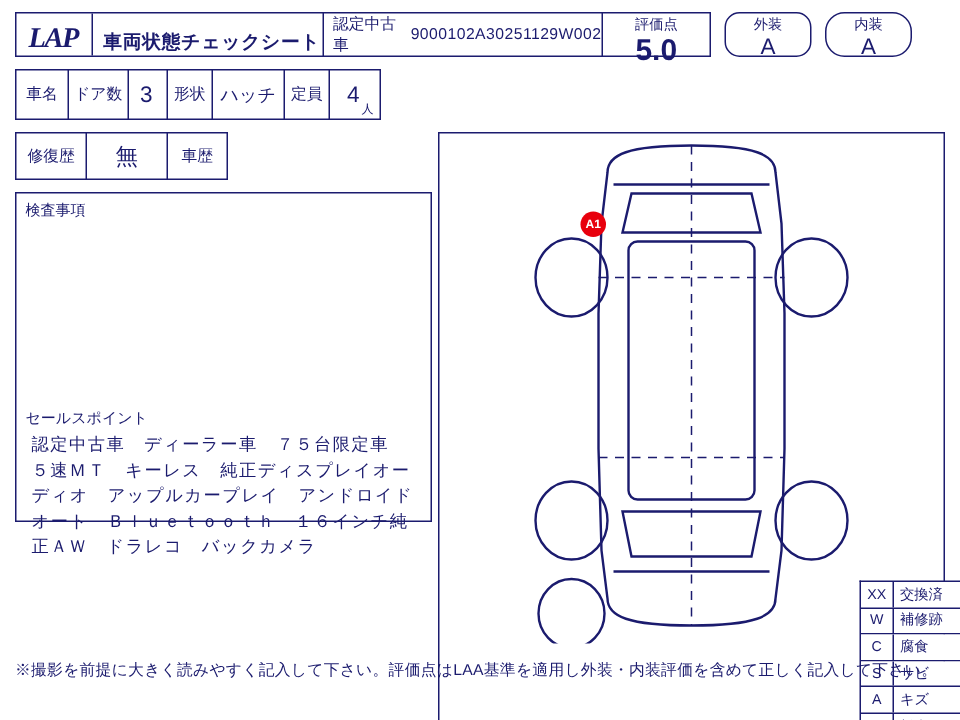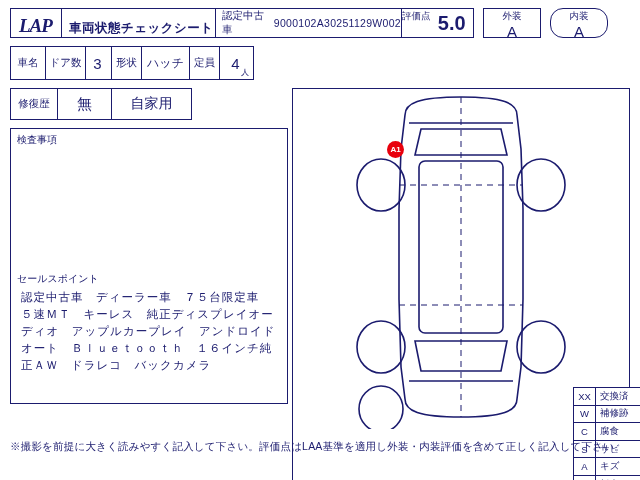--- a/index.html
+++ b/index.html
@@ -85,21 +85,21 @@
   .kanri-val {
     font-size: 10.5px;
     letter-spacing: 0.3px;
   }
   .score-box {
     width: 72px;
     border: 1px solid #1b1b6e;
     border-left: none;
     box-sizing: border-box;
     display: flex;
-    flex-direction: row;
+    flex-direction: column;
   }
   .score-lbl {
     font-size: 9.5px;
     text-align: center;
     padding-top: 1px;
     height: 13px;
   }
   .score-val {
     flex: 1;
     display: flex;
@@ -109,21 +109,21 @@
     font-weight: bold;
   }
   .ext-box, .int-box {
     width: 58px;
     border: 1px solid #1b1b6e;
     border-left: none;
     box-sizing: border-box;
     display: flex;
     flex-direction: column;
   }
-  .ext-box { margin-left: 9px; border-left: 1px solid #1b1b6e; }
+  .ext-box { margin-left: 9px; border-left: 1px solid #1b1b6e; border-radius: 10px; }
   .int-box { margin-left: 9px; border-left: 1px solid #1b1b6e; border-radius: 13px; }
   .small-lbl {
     font-size: 9.5px;
     text-align: center;
     padding-top: 1px;
     height: 13px;
   }
   .small-val {
     flex: 1;
     display: flex;
@@ -165,21 +165,21 @@
     margin-top: 8px;
   }
   .hist-row .cell + .cell { border-left: none; }
   .h-rep-lbl { width: 48px; }
   .h-rep-val { width: 54px; font-size: 15px; }
   .h-car-lbl { width: 40px; }
   .h-car-val { width: 80px; font-size: 14px; }
 
   #inspect {
     margin-top: 8px;
-    height: 276px;
+    height: 220px;
     border: 1px solid #1b1b6e;
     box-sizing: border-box;
     position: relative;
   }
   #inspect .ins-title {
     position: absolute;
     left: 6px;
     top: 4px;
     font-size: 10px;
   }
@@ -307,21 +307,21 @@
       <div class="cell lbl c-cap-lbl">定員</div>
       <div class="cell val c-cap-val">
         <span>4</span>
         <span class="unit">人</span>
       </div>
     </div>
 
     <div class="hist-row">
       <div class="cell lbl h-rep-lbl">修復歴</div>
       <div class="cell h-rep-val">無</div>
-      <div class="cell h-car-val">自家用</div>
+      <div class="cell lbl h-car-lbl">車歴</div>
     </div>
 
     <div id="inspect">
       <div class="ins-title">検査事項</div>
       <div class="sales-title">セールスポイント</div>
       <div class="sales-body">認定中古車　ディーラー車　７５台限定車　５速ＭＴ　キーレス　純正ディスプレイオーディオ　アップルカープレイ　アンドロイドオート　Ｂｌｕｅｔｏｏｔｈ　１６インチ純正ＡＷ　ドラレコ　バックカメラ</div>
     </div>
   </div>
 
   <div id="diagram">

